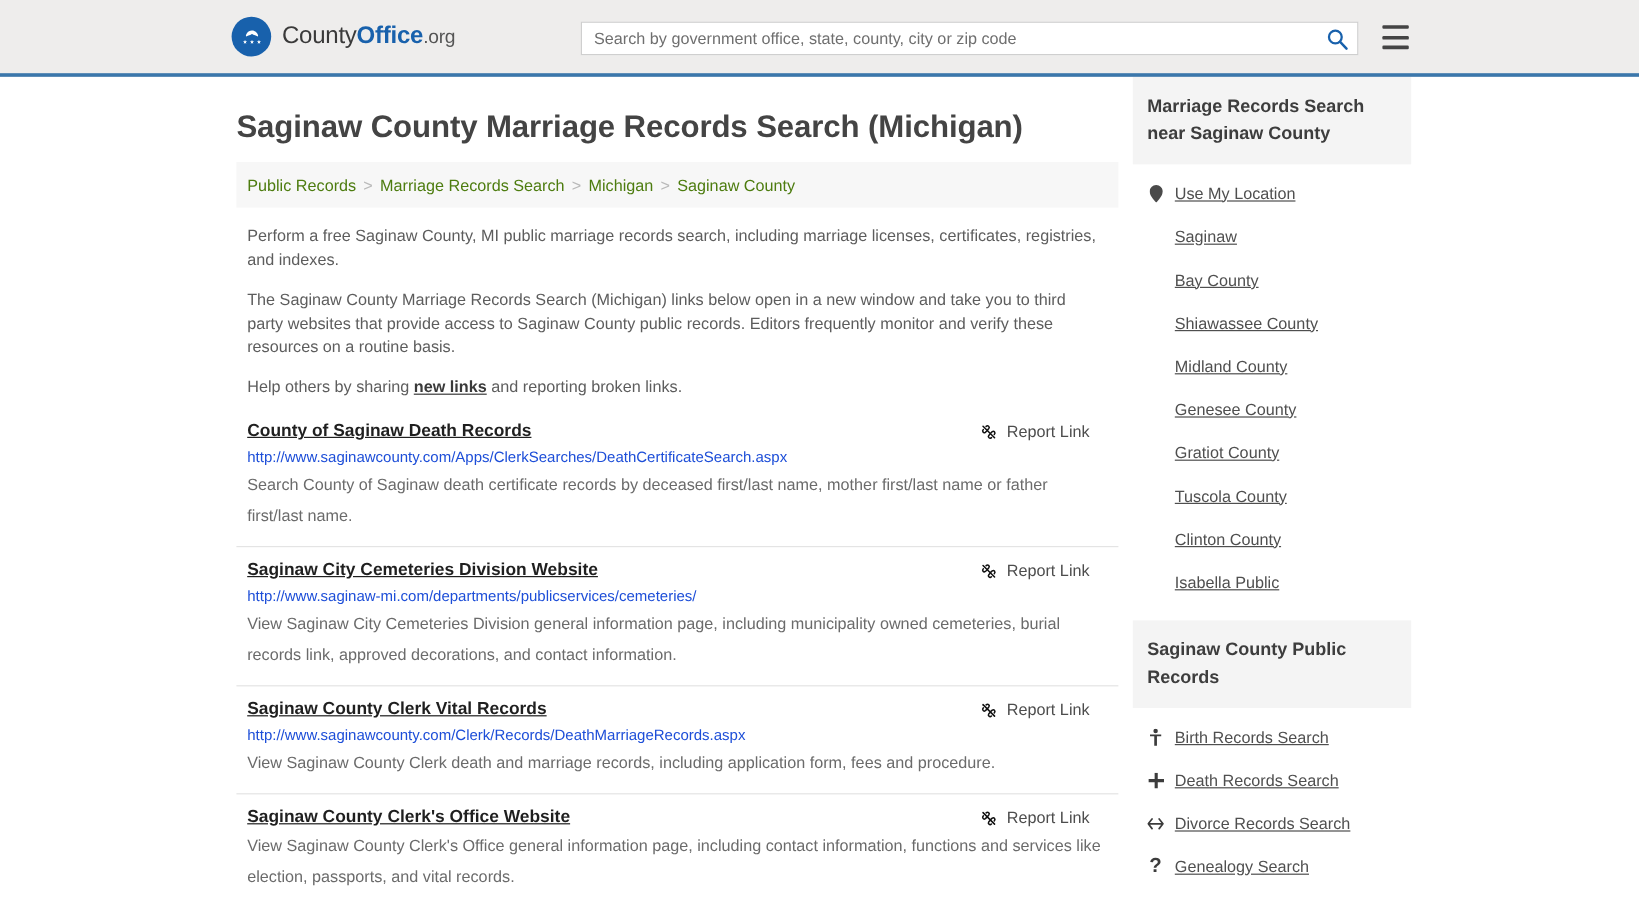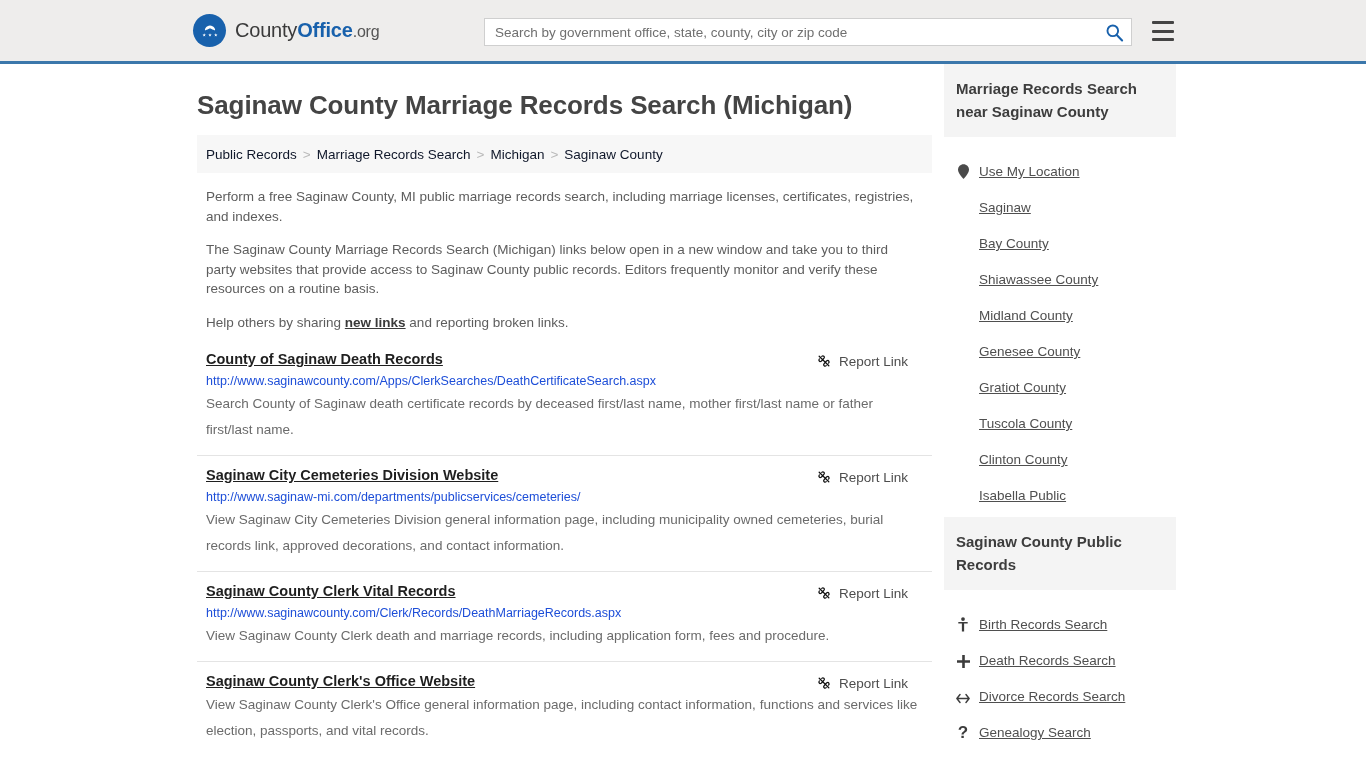--- a/index.html
+++ b/index.html
@@ -120,21 +120,21 @@
   .breadcrumb {
     background: #f7f7f7;
     height: 38px;
     display: flex;
     align-items: center;
     padding: 0 9px;
     font-size: 13.5px;
     margin-bottom: 14px;
   }
   .breadcrumb a {
-    color: #0f172a;
+    color: #4d7c0f;
     text-decoration: none;
   }
   .breadcrumb .sep {
     color: #b9b9b9;
     margin: 0 6px;
   }
 
   .intro p {
     font-size: 13.5px;
     line-height: 19.5px;
@@ -151,21 +151,21 @@
 
   
   .result {
     padding: 9px 9px 12px 9px;
     border-top: 1px solid #e4e4e4;
     position: relative;
   }
   .result:first-of-type { border-top: 0; padding-top: 3px; }
   .result-head {
     display: flex;
-    align-items: flex-end;
+    align-items: center;
     justify-content: space-between;
   }
   .result-title {
     font-size: 14.5px;
     font-weight: bold;
     color: #1f1f1f;
     text-decoration: underline;
     line-height: 20px;
   }
   .report-link {
@@ -201,21 +201,21 @@
     background: #f4f4f4;
     padding: 13px 12px 14px 12px;
     font-size: 15px;
     font-weight: bold;
     color: #3d3d3d;
     line-height: 23px;
   }
   .side-list { padding: 6px 0 0 0; margin: 0; list-style: none; }
   .side-list li {
     display: flex;
-    align-items: flex-end;
+    align-items: center;
     gap: 9px;
     padding: 0 0 0 12px;
     height: 36px;
   }
   .side-list a {
     font-size: 13.5px;
     color: #4f4f4f;
     text-decoration: underline;
   }
   .side-ico {

